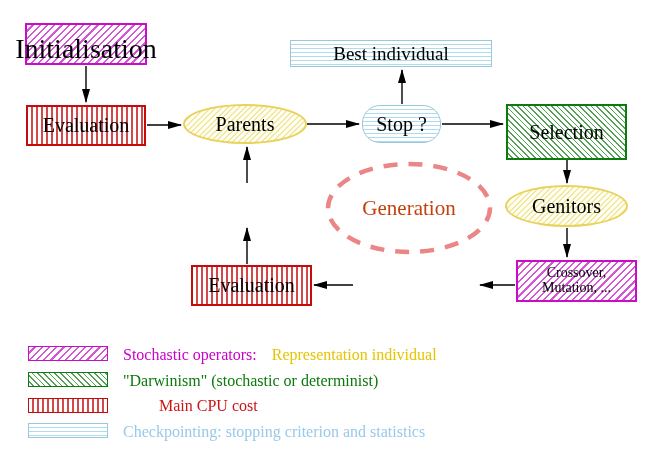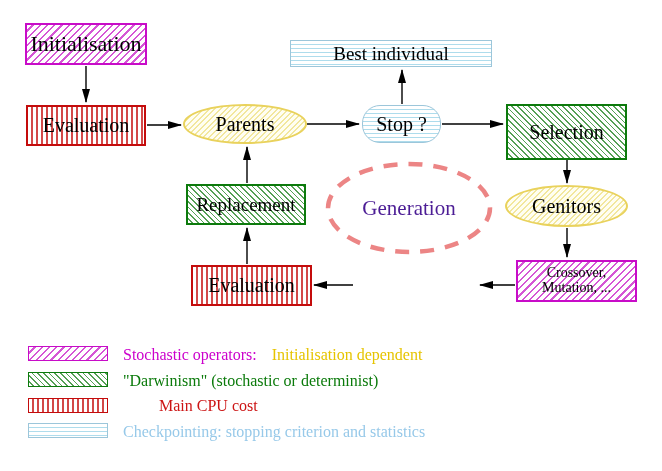--- a/index.html
+++ b/index.html
@@ -19,36 +19,36 @@
   .p-green { border:2px solid #0c7a0c;
     background:repeating-linear-gradient(45deg,#ffffff 0 2.8px,#55a055 2.8px 4px); }
   .p-red { border:2px solid #c40c0c;
     background:repeating-linear-gradient(90deg,#ffffff 0 3.2px,#d34848 3.2px 5px); }
   .p-cyan { border:1.5px solid #9cc6da;
     background:repeating-linear-gradient(180deg,#ffffff 0 2.8px,#aedcec 2.8px 4px); }
   .p-yellow { border:2px solid #e9d25c; border-radius:50%;
     background:repeating-linear-gradient(135deg,#fffef2 0 2.6px,#f2e79e 2.6px 4px); }
 
   
-  #n-initialisation { left:25px;  top:23px;  width:122px; height:42px; font-size:22px; }
+  #n-initialisation { left:25px;  top:23px;  width:122px; height:42px; font-size:28px;align-items:flex-end; }
   #n-evaluation-top { left:26px;  top:105px; width:120px; height:41px; font-size:20px; }
   #n-parents        { left:183px; top:104px; width:124px; height:40px; font-size:20px; }
   #n-stop           { left:362px; top:105px; width:79px;  height:38px; font-size:20px; border-radius:18px; }
   #n-best-individual{ left:290px; top:40px;  width:202px; height:27px; font-size:19px; }
   #n-selection      { left:506px; top:104px; width:121px; height:56px; font-size:20px; }
   #n-genitors       { left:505px; top:185px; width:123px; height:42px; font-size:20px; }
   #n-crossover      { left:516px; top:260px; width:121px; height:42px; font-size:14px; }
   #n-offspring      { left:354px; top:264px; width:124px; height:42px; font-size:20px; }
   #n-evaluation-bot { left:191px; top:265px; width:121px; height:41px; font-size:20px; }
   #n-replacement    { left:186px; top:184px; width:120px; height:41px; font-size:19px; }
 
   #generation-label {
     position:absolute; left:326px; top:194px; width:166px; height:28px;
     display:flex; align-items:center; justify-content:center;
-    color:#4c1d95; font-size:21px;
+    color:#c2410c; font-size:21px;
   }
 
   #arrow-layer { position:absolute; left:0; top:0; width:662px; height:471px; pointer-events:none; }
 
   
   .swatch { position:absolute; left:28px; width:80px; height:15px; box-sizing:border-box; }
   #sw-1 { top:346px; border:1.5px solid #c80cc8;
     background:repeating-linear-gradient(135deg,#ffffff 0 3.5px,#d556d5 3.5px 5.1px); }
   #sw-2 { top:372px; border:1.5px solid #0c7a0c;
     background:repeating-linear-gradient(45deg,#ffffff 0 2.8px,#55a055 2.8px 4px); }
@@ -129,31 +129,28 @@
       <span>Crossover,</span><br>
       <span>Mutation, ...</span>
     </span>
   </div>
 
 
   <div class="node p-red" id="n-evaluation-bot">
     <span class="lbl">Evaluation</span>
   </div>
 
-  <div class="node p-green" id="n-replacement">
-    <span class="lbl">Replacement</span>
-  </div>
 
   <div id="generation-label">Generation</div>
 
   <div>
     <div class="swatch" id="sw-1"></div>
     <div class="legend-text" id="lt-1">
       <span class="c-magenta">Stochastic operators:</span>
-      <span class="c-gold">Initialisation dependent</span>
+      <span class="c-gold">Representation individual</span>
     </div>
 
     <div class="swatch" id="sw-2"></div>
     <div class="legend-text" id="lt-2">
       <span class="c-green">"Darwinism" (stochastic or determinist)</span>
     </div>
 
     <div class="swatch" id="sw-3"></div>
     <div class="legend-text" id="lt-3">
       <span class="c-red">Main CPU cost</span>

